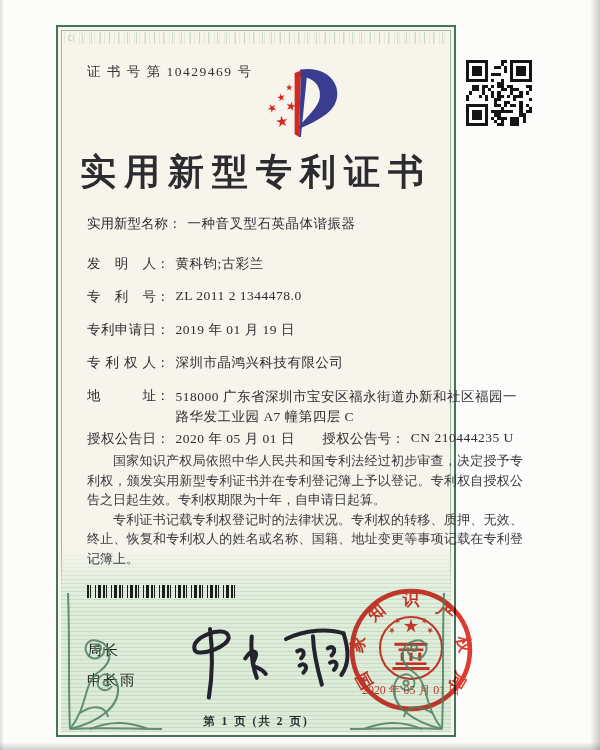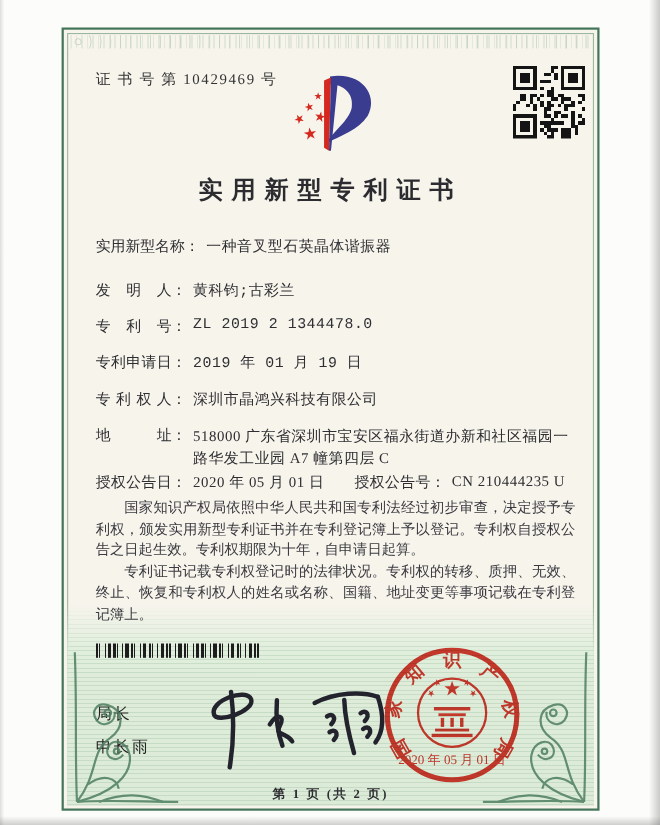--- a/index.html
+++ b/index.html
@@ -11,21 +11,21 @@
   }
   
   .edge-right{position:absolute;right:0;top:0;bottom:0;width:10px;
     background:linear-gradient(to left,rgba(70,70,70,.28),rgba(0,0,0,0));}
   .edge-bottom{position:absolute;left:0;right:0;bottom:0;height:8px;
     background:linear-gradient(to top,rgba(70,70,70,.25),rgba(0,0,0,0));}
   .edge-left{position:absolute;left:0;top:0;bottom:0;width:4px;
     background:linear-gradient(to right,rgba(90,90,90,.18),rgba(0,0,0,0));}
 
   .certificate{
-    position:absolute;left:56px;top:25px;width:489px;height:712px;
+    position:absolute;left:56px;top:25px;width:400px;height:712px;
     background:#f7f4ec;
     border:2px solid #44755b;
     box-sizing:border-box;
   }
   .frame-inner{position:absolute;inset:3px;border:1px solid rgba(92,142,108,.6);pointer-events:none;}
   .top-band{
     position:absolute;left:6px;right:6px;top:5px;height:12px;opacity:.55;
     background:
       repeating-radial-gradient(circle at 7px 6px, rgba(104,156,118,0) 0 2px, rgba(104,156,118,.5) 2.5px 3px, rgba(104,156,118,0) 3.5px 9px),
       repeating-linear-gradient(90deg, rgba(104,156,118,.25) 0 1px, rgba(104,156,118,0) 1px 5px);
@@ -40,31 +40,31 @@
     background:repeating-linear-gradient(0deg, rgba(96,150,110,.18) 0 1px, rgba(0,0,0,0) 1px 4px);
     -webkit-mask-image:linear-gradient(to bottom,transparent,black 45px);
             mask-image:linear-gradient(to bottom,transparent,black 45px);
   }
 
   .cert-no{position:absolute;left:29px;top:36px;font-size:13.5px;letter-spacing:1.5px;color:#333;}
 
   .logo{position:absolute;left:197px;top:26px;width:90px;height:96px;}
   .qr{position:absolute;left:408px;top:33px;width:66px;height:66px;}
 
-  .title{position:absolute;left:0;top:131px;width:100%;text-align:center;
-    font-size:22px;font-weight:bold;letter-spacing:8px;color:#2c2c30;}
+  .title{position:absolute;left:0;top:121px;width:100%;text-align:center;
+    font-size:36px;font-weight:bold;letter-spacing:8px;color:#2c2c30;}
 
   .fields{position:absolute;left:29px;top:188px;right:26px;font-size:13.5px;}
   .frow{white-space:nowrap;}
   .flabel{display:inline-block;width:69px;text-align:justify;text-align-last:justify;vertical-align:top;}
   .flabel.natural{width:auto;text-align-last:auto;}
   .colon{display:inline-block;vertical-align:top;}
   .fvalue{display:inline-block;vertical-align:top;margin-left:6px;letter-spacing:.5px;}
   .r1{height:40px;text-decoration:underline;}
-  .r2,.r3,.r4,.r5{height:33px;font-family:Liberation Mono, monospace;}
+  .r2,.r3,.r4,.r5{height:33px;}
   .r6{height:43px;}
   .addr{white-space:normal;width:360px;line-height:20px;}
   .r7 .group2{margin-left:24px;}
 
   .paras{position:absolute;left:29px;top:424px;width:436px;}
   .paras p{margin:0;text-indent:2em;font-size:13px;line-height:19.5px;text-align:justify;color:#3a3a40;}
 
   .barcode{position:absolute;left:29px;top:558px;width:150px;height:13px;
     background:repeating-linear-gradient(90deg,
       #1d1d1d 0 2px, transparent 2px 3px,
@@ -227,21 +227,21 @@
   <div class="title">实用新型专利证书</div>
 
   <div class="fields">
     <div class="frow r1">
       <span class="flabel natural">实用新型名称</span><span class="colon">：</span><span class="fvalue">一种音叉型石英晶体谐振器</span>
     </div>
     <div class="frow r2">
       <span class="flabel">发明人</span><span class="colon">：</span><span class="fvalue">黄科钧;古彩兰</span>
     </div>
     <div class="frow r3">
-      <span class="flabel">专利号</span><span class="colon">：</span><span class="fvalue">ZL 2019 2 1344478.0</span>
+      <span class="flabel">专利号</span><span class="colon">：</span><span class="fvalue">ZL 2011 2 1344478.0</span>
     </div>
     <div class="frow r4">
       <span class="flabel">专利申请日</span><span class="colon">：</span><span class="fvalue">2019 年 01 月 19 日</span>
     </div>
     <div class="frow r5">
       <span class="flabel">专利权人</span><span class="colon">：</span><span class="fvalue">深圳市晶鸿兴科技有限公司</span>
     </div>
     <div class="frow r6">
       <span class="flabel">地址</span><span class="colon">：</span><span class="fvalue addr"><span>518000 广东省深圳市宝安区福永街道办新和社区福园一</span><br><span>路华发工业园 A7 幢第四层 C</span></span>
     </div>

